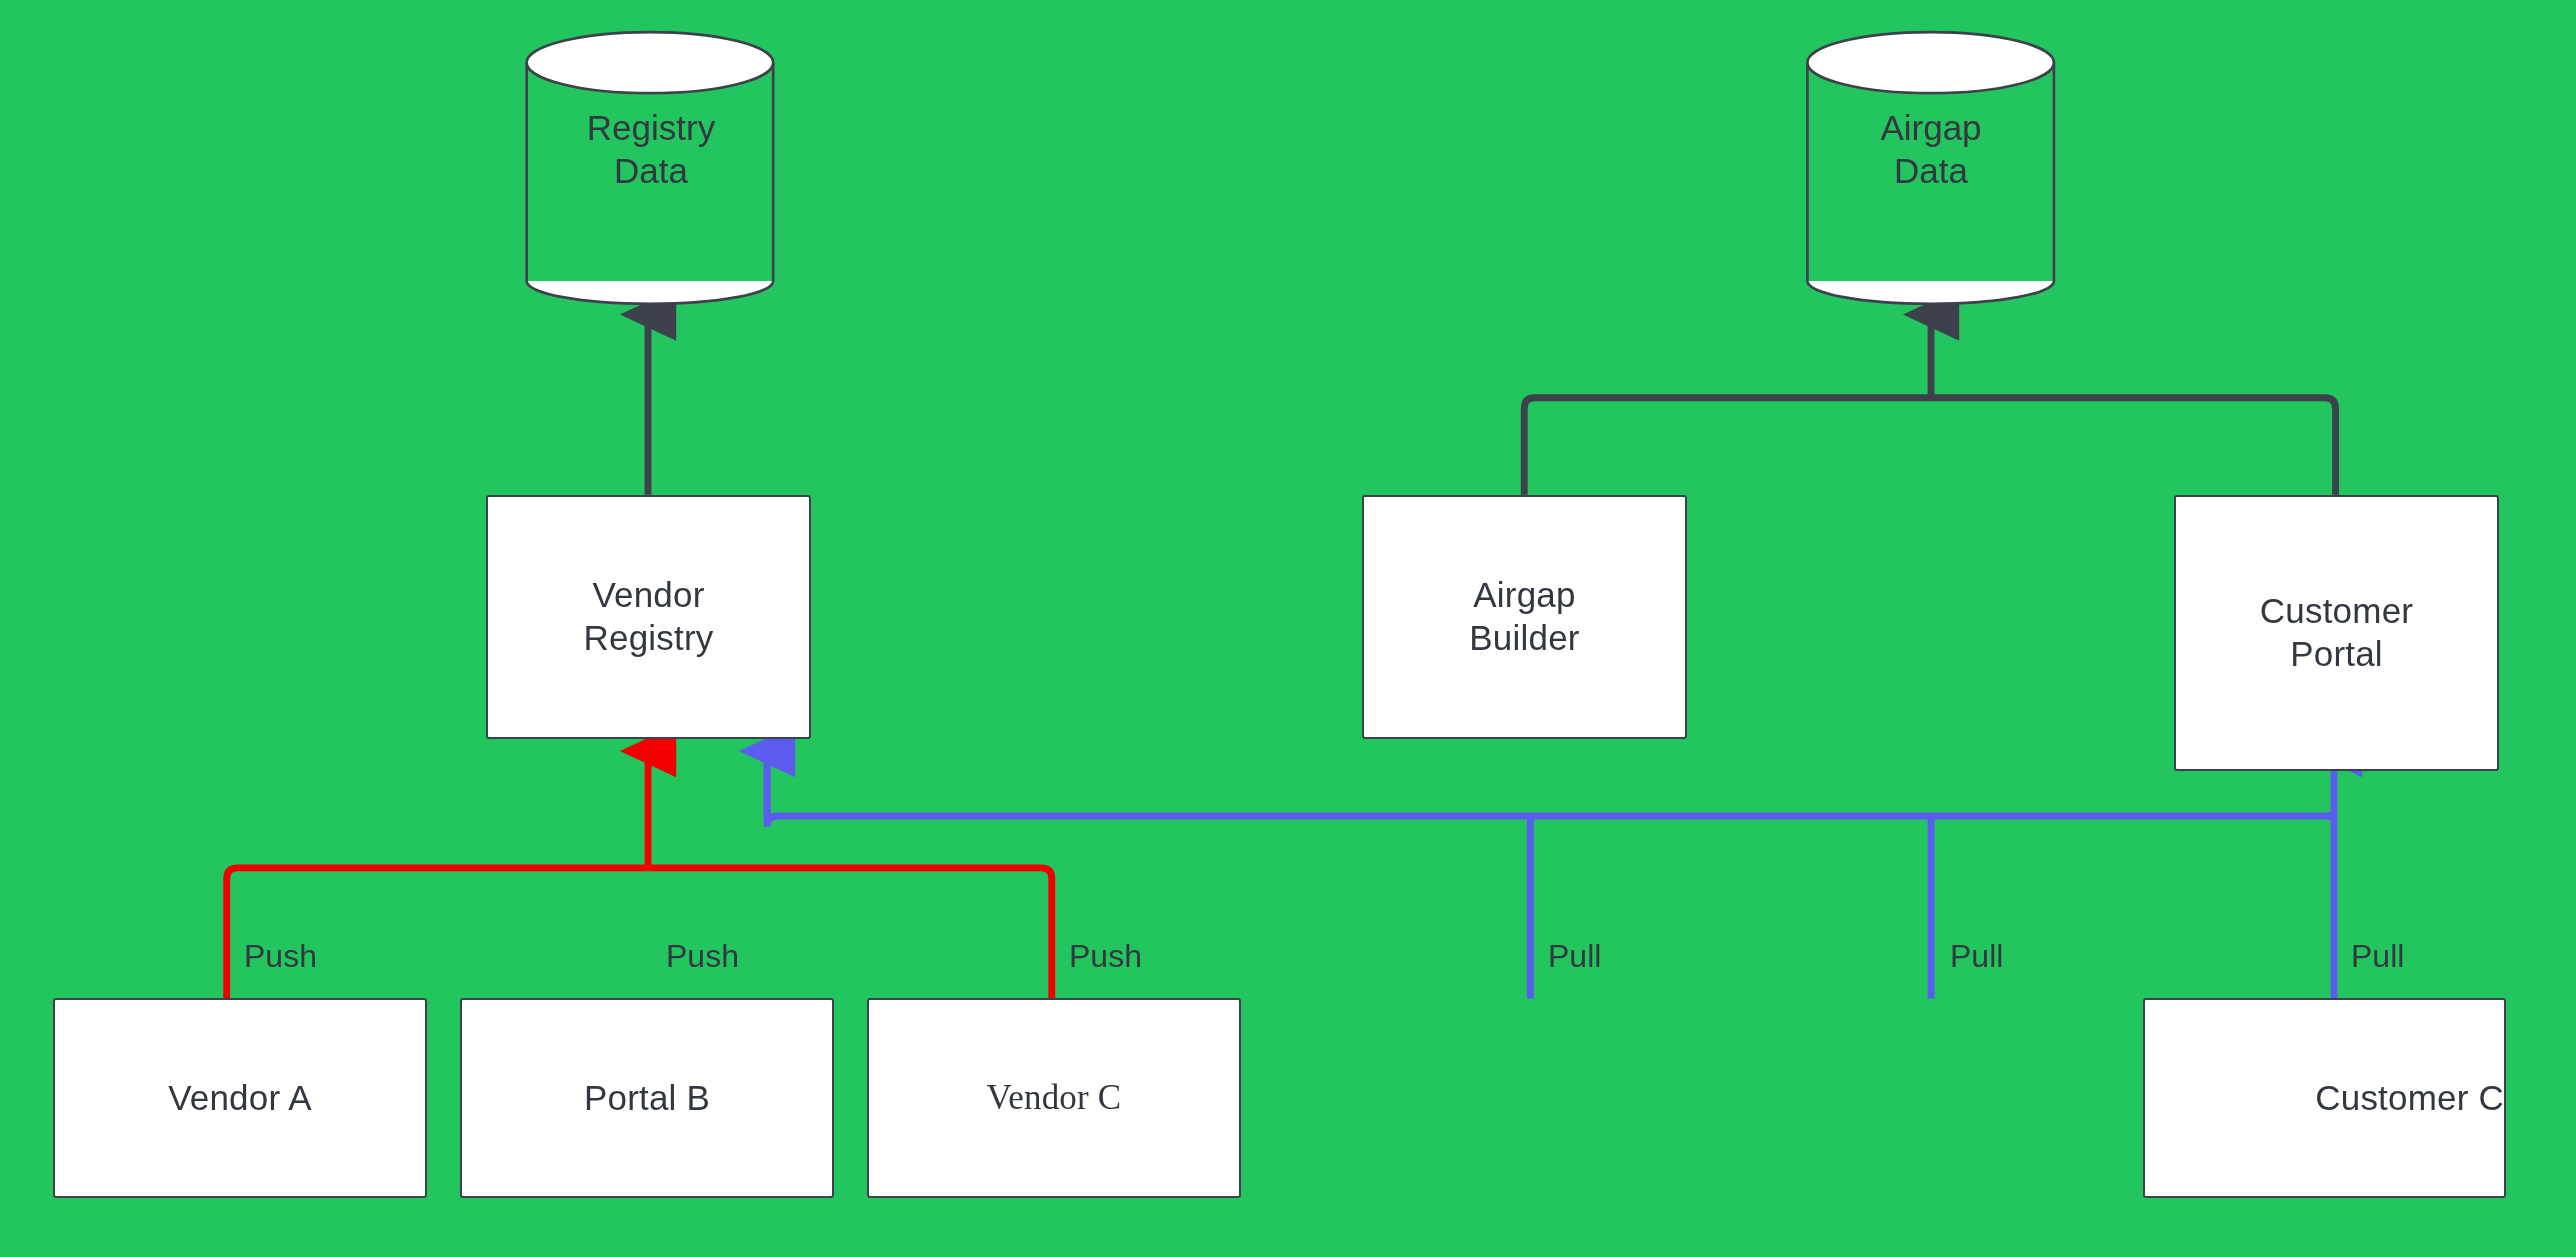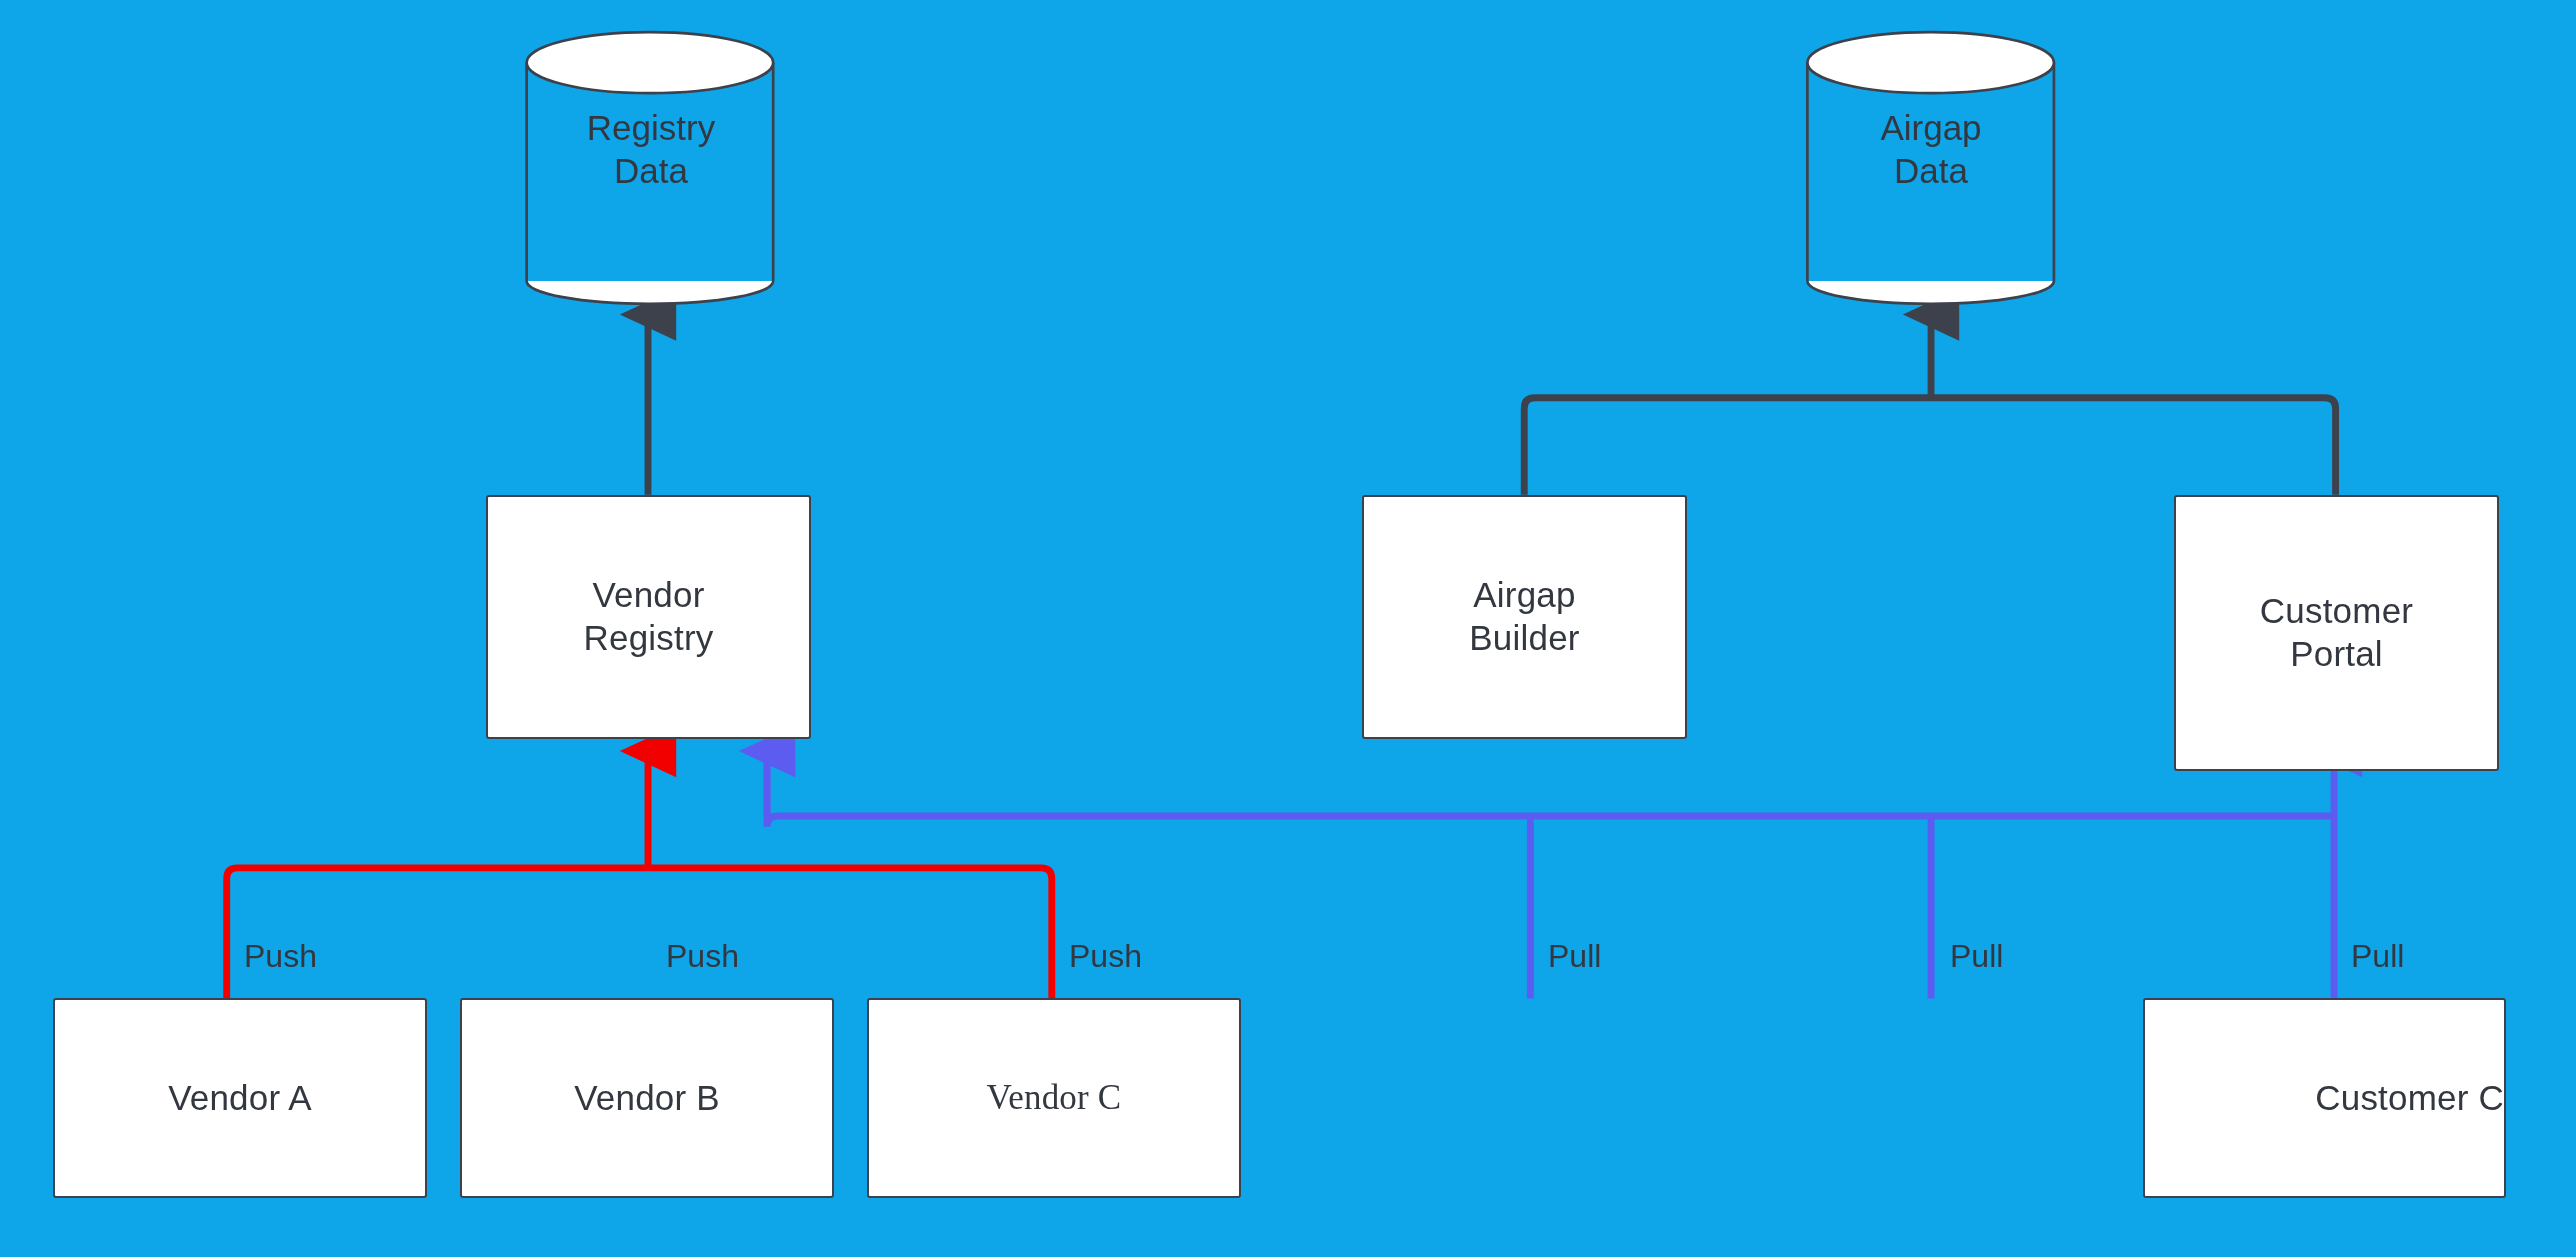--- a/index.html
+++ b/index.html
@@ -11,21 +11,21 @@
   body {
     width: 2576px;
     height: 1258px;
     overflow: hidden;
     font-family: "Liberation Sans", sans-serif;
   }
   #diagram-root {
     position: relative;
     width: 2576px;
     height: 1258px;
-    background: #0ea5e9;
+    background: #22c55e;
   }
   #wires {
     position: absolute;
     left: 0;
     top: 0;
     width: 2576px;
     height: 1258px;
   }
   .node {
     position: absolute;
@@ -130,21 +130,21 @@
   </div>
   <div class="node box" style="left:2174px; top:495px; width:325px; height:276px;">
     <span class="box-label">Customer
 Portal</span>
   </div>
 
   <div class="node box" style="left:53px; top:998px; width:374px; height:200px;">
     <span class="box-label">Vendor A</span>
   </div>
   <div class="node box" style="left:460px; top:998px; width:374px; height:200px;">
-    <span class="box-label">Vendor B</span>
+    <span class="box-label">Portal B</span>
   </div>
   <div class="node box" style="left:867px; top:998px; width:374px; height:200px;font-family:Liberation Serif, serif;">
     <span class="box-label">Vendor C</span>
   </div>
   <div class="node box" style="left:2143px; top:998px; width:363px; height:200px;justify-content:flex-end;">
     <span class="box-label">Customer C</span>
   </div>
 
   <div class="edge-label" style="left:244px; top:938px;">Push</div>
   <div class="edge-label" style="left:666px; top:938px;">Push</div>

